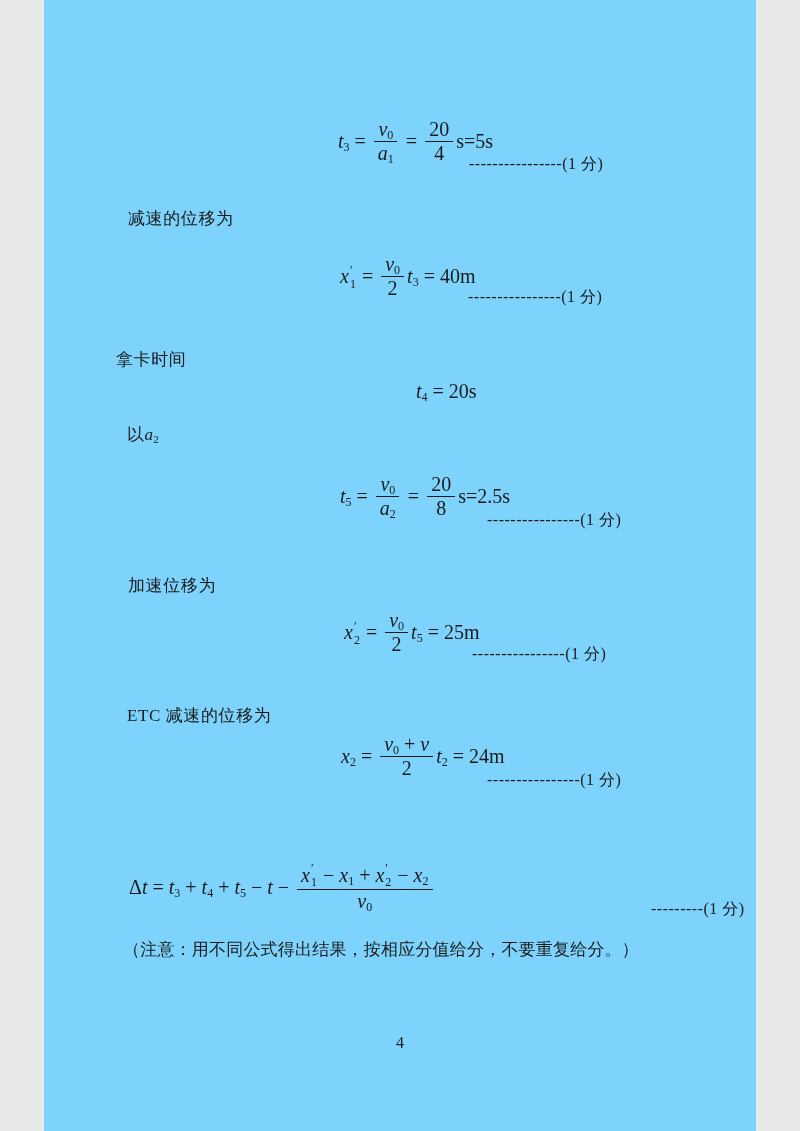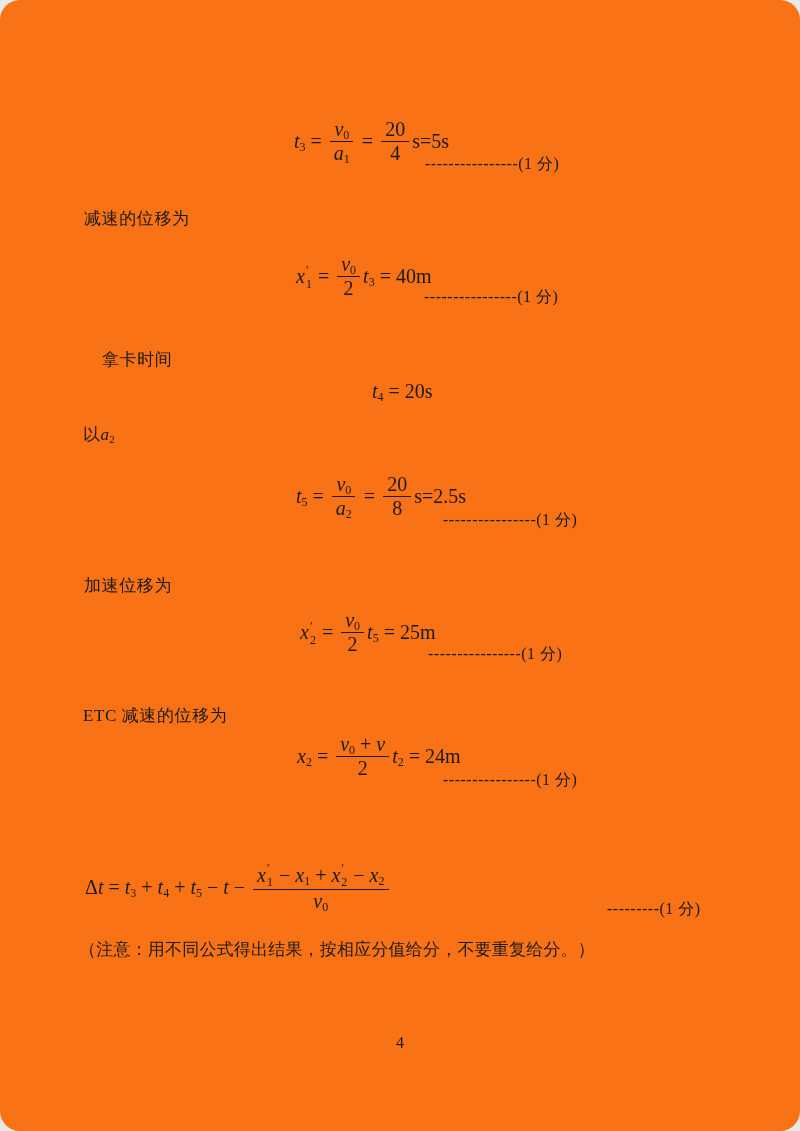--- a/index.html
+++ b/index.html
@@ -1,21 +1,20 @@
 <!DOCTYPE html>
 <html><head>
 <meta charset="utf-8">
 <style>
   html,body{margin:0;padding:0;background:#e8e8e8;}
   #page{
-    position:relative;width:800px;height:1131px;margin:0 auto;
-    background:#f97316;color:#1a1a1a;
+    position:relative;width:712px;height:1131px;margin:0 auto;
+    background:#7dd3fc;color:#1a1a1a;
     font-family:"Liberation Serif","DejaVu Serif",serif;
     overflow:hidden;
-    border-radius:20px;
   }
   .label{position:absolute;font-size:17px;letter-spacing:0.6px;white-space:pre;}
   .note{position:absolute;font-size:17px;letter-spacing:0.2px;white-space:pre;}
   .pagenum{position:absolute;left:0;width:100%;text-align:center;font-size:16px;}
   .marks{position:absolute;font-size:16px;letter-spacing:0.5px;white-space:pre;font-family:Liberation Serif, serif;}
 
   .formula{position:absolute;display:flex;align-items:center;font-size:20px;line-height:1.15;}
   .formula.small{font-size:17px;letter-spacing:0.4px;}
   .formula i{font-style:italic;font-family:"Liberation Serif","DejaVu Serif",serif;}
   .tt{white-space:pre;}
@@ -70,21 +69,21 @@
         </span>
         <span class="fd">
           <span class="tt">2</span>
         </span>
       </span>
       <span class="tv"><i>t</i><sub>3</sub></span>
       <span class="tt"> = 40m</span>
     </div>
   <div class="marks" style="left:424px;top:287px;">----------------(1 分)</div>
 
-  <div class="label" style="left:102px;top:348px;">拿卡时间</div>
+  <div class="label" style="left:72px;top:348px;">拿卡时间</div>
 
   <div class="formula" style="left:372px;top:380px;">
       <span class="tv"><i>t</i><sub>4</sub></span>
       <span class="tt"> = 20s</span>
     </div>
 
   <div class="formula small" style="left:83px;top:425px;">
       <span class="tt">以</span>
       <span class="tv"><i>a</i><sub>2</sub></span>
     </div>

